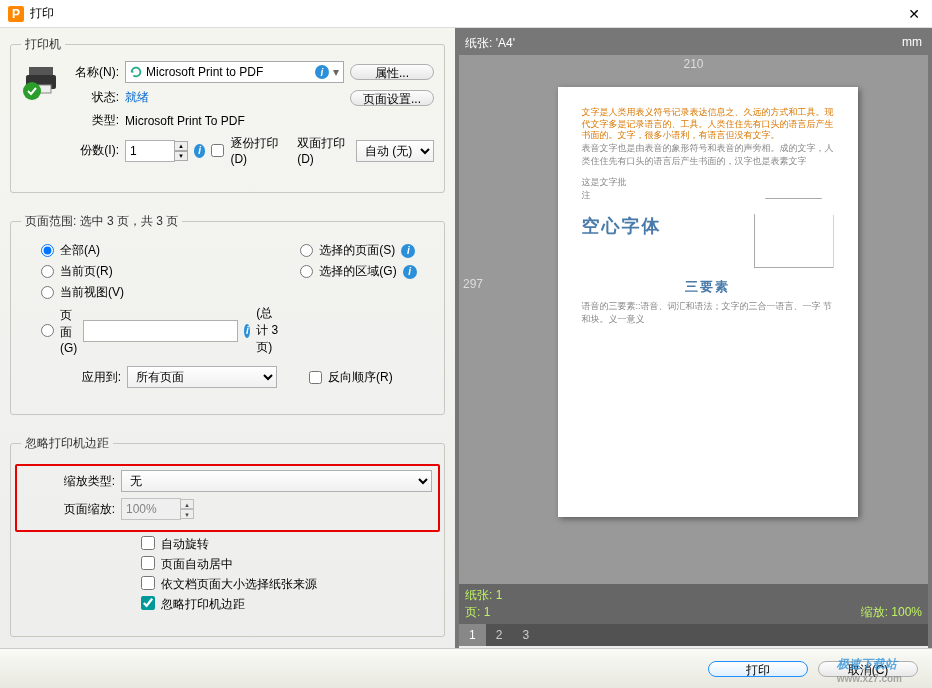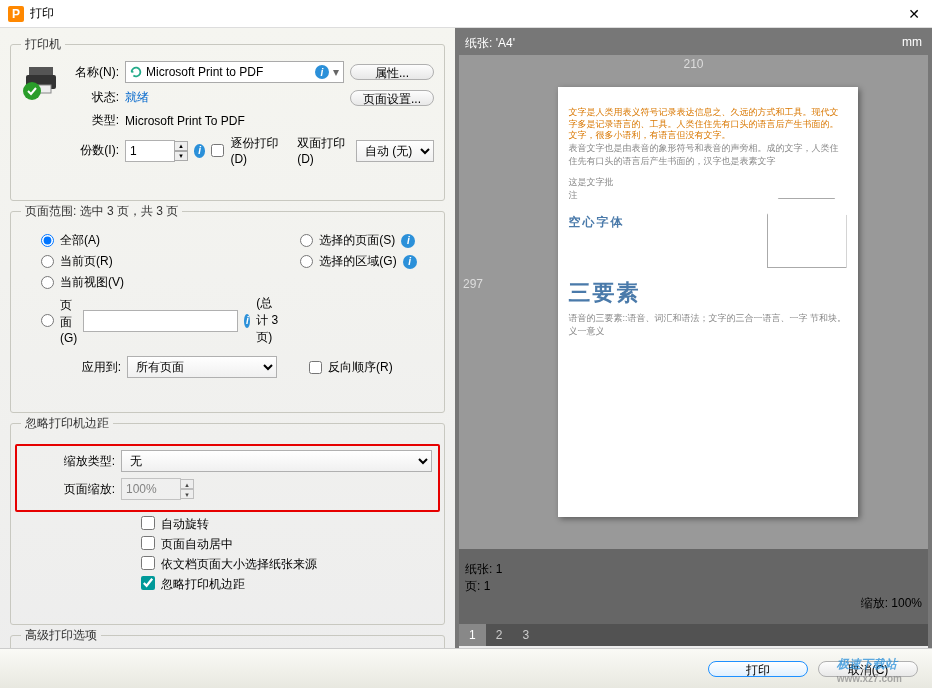--- a/index.html
+++ b/index.html
@@ -7,21 +7,21 @@
 
 .titlebar { height: 28px; background: #fff; display: flex; align-items: center; padding: 0 8px; border-bottom: 1px solid #ddd; }
 .titlebar-icon { width: 16px; height: 16px; background: #ff8800; border-radius: 2px; display: flex; align-items: center; justify-content: center; color: #fff; font-weight: bold; margin-right: 6px; }
 .titlebar-title { flex: 1; }
 .titlebar-close { width: 20px; height: 20px; display: flex; align-items: center; justify-content: center; cursor: pointer; font-size: 14px; }
 
 .app-body { display: flex; height: 660px; }
 
 .left-panel { width: 455px; background: linear-gradient(#f5f5f0, #ededed); padding: 8px 10px; overflow: hidden; }
 
-fieldset { border: 1px solid #c8c8c0; border-radius: 3px; margin-bottom: 2px; padding: 8px 10px 28px; }
+fieldset { border: 1px solid #c8c8c0; border-radius: 3px; margin-bottom: 20px; padding: 8px 10px 20px; }
 legend { padding: 0 4px; color: #333; }
 
 .printer-row { display: flex; align-items: center; margin-bottom: 6px; gap: 6px; }
 .printer-icon { width: 40px; height: 40px; position: relative; margin-right: 4px; }
 .printer-icon svg { width: 40px; height: 40px; }
 .label { text-align: right; min-width: 54px; }
 
 select, input[type="text"] { height: 22px; border: 1px solid #b0b0b0; background: #fff; padding: 0 4px; font-size: 12px; }
 select { background: linear-gradient(#fff,#f0f0f0); }
 
@@ -41,28 +41,28 @@
 .check-row input[type="checkbox"] { width:14px; height:14px; }
 .check-teal { accent-color: #009999; }
 
 .preview-panel { flex:1; background: #777; padding: 4px; display:flex; flex-direction:column; }
 .preview-header { display:flex; justify-content:space-between; color:#fff; padding: 3px 6px; font-size:12px; }
 .preview-area { flex:1; background:#999; position:relative; display:flex; flex-direction:column; }
 .ruler-top { height:22px; background:#999; position:relative; color:#ddd; font-size:11px; text-align:center; padding-top:2px;}
 .ruler-left { width:28px; background:#999; color:#ddd; font-size:11px; padding-top:200px; text-align:center;}
 .preview-body { flex:1; display:flex; }
 .paper-zone { flex:1; display:flex; align-items:flex-start; justify-content:center; padding:10px 10px; }
-.paper { width: 300px; height: 430px; background:#fff; box-shadow: 2px 2px 6px rgba(0,0,0,.4); padding: 20px 11px; font-size:10px; color:#555; }
+.paper { width: 300px; height: 430px; background:#fff; box-shadow: 2px 2px 6px rgba(0,0,0,.4); padding: 20px 24px; font-size:10px; color:#555; }
 .paper .orange { color:#d97700; font-size:9px; line-height:1.3; }
-.paper .big1 { color:#4a7aaa; font-size:12px; margin:12px 0 6px; font-weight: bold; letter-spacing: 2px;}
-.paper .big2 { color:#4a7aaa; font-size:22px; margin:10px 0 4px; font-weight: bold; letter-spacing: 2px;}
+.paper .big1 { color:#4a7aaa; font-size:18px; margin:12px 0 6px; font-weight: bold; letter-spacing: 2px;}
+.paper .big2 { color:#4a7aaa; font-size:13px; margin:10px 0 4px; font-weight: bold; letter-spacing: 2px; text-align: center;}
 .paper .small { color:#888; font-size:9px; }
 .paper .shape { float:right; width:80px; height:70px; border:1px solid #aaa; margin:-4px 0 0 6px; clip-path: polygon(15% 0, 85% 0, 100% 25%, 100% 100%, 0 100%, 0 25%); }
 
-.status-bar { background:#666; color:#000000; padding:12px 6px; display:flex; justify-content:space-between; font-size:12px;flex-direction:column;}
+.status-bar { background:#666; color:#bef264; padding:3px 6px; display:flex; justify-content:space-between; font-size:12px;}
 .tabs { background:#525252; padding:0; display:flex; }
 .tab { padding:4px 10px; color:#ccc; cursor:pointer; }
 .tab.active { background:#888; color:#fff; }
 
 .preview-footer { background:#eee; padding:8px 10px; display:flex; align-items:center; gap:8px; }
 
 .bottom-bar { position:absolute; bottom:0; left:0; right:0; height:40px; background: linear-gradient(#fafaf6,#e8e8e0); border-top:1px solid #ccc; display:flex; align-items:center; justify-content:flex-end; padding: 0 14px; gap:10px;}
 
 .spinner { display:flex; align-items:center; }
 .spinner input { width:50px; }

